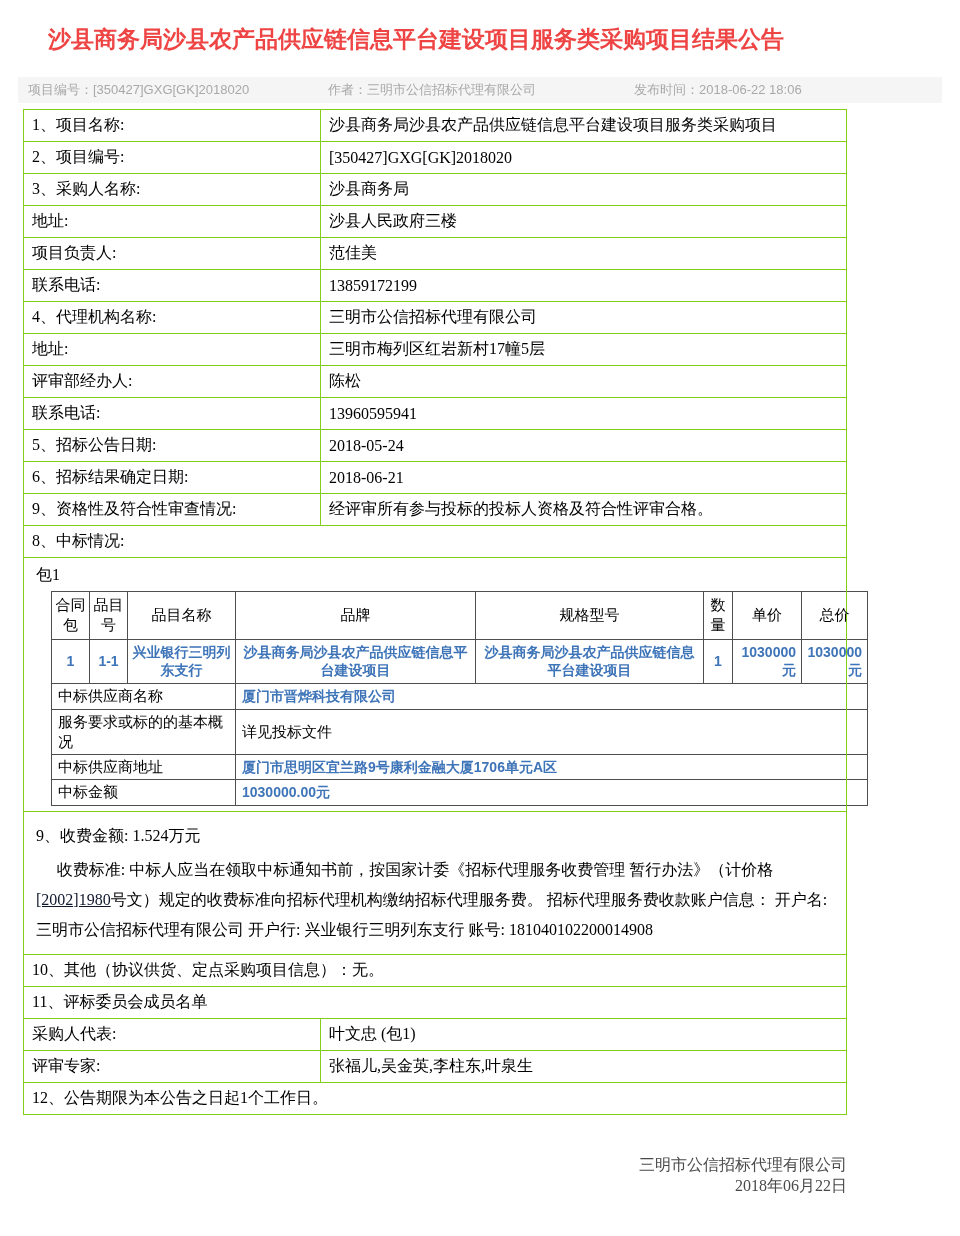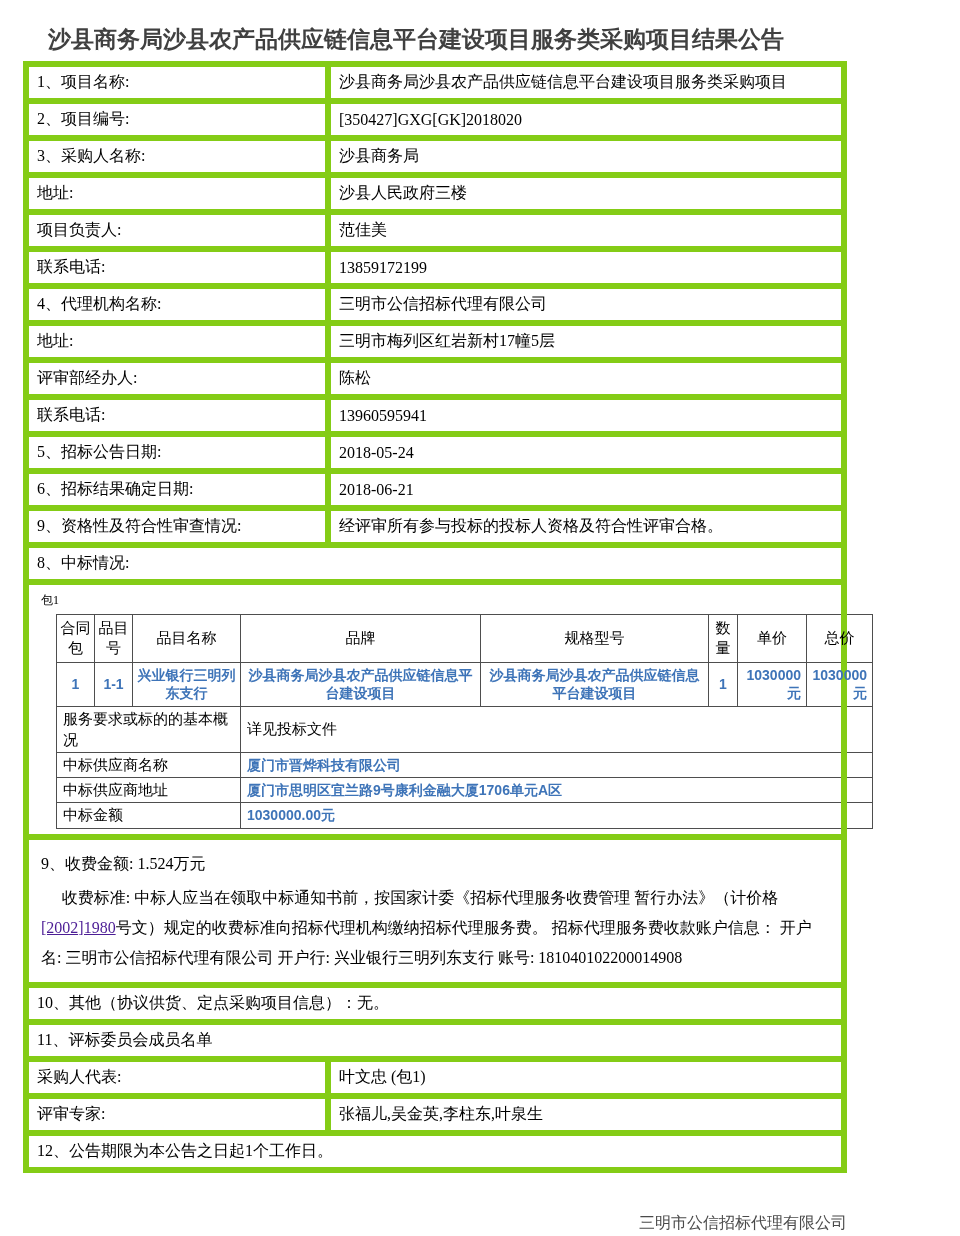--- a/index.html
+++ b/index.html
@@ -2,75 +2,78 @@
 <html><head>
 <meta charset="utf-8">
 <style>
   html,body{margin:0;padding:0;background:#fff;}
   body{width:960px;height:1236px;font-family:"Liberation Serif","DejaVu Serif",serif;color:#000;}
   .doc{position:relative;width:960px;}
 
   .title{
     margin:0;padding:24px 40px 0 48px;
     font-family:"Liberation Sans","DejaVu Sans",sans-serif;
-    font-size:23px;font-weight:bold;color:#404040;line-height:1.35;
+    font-size:23px;font-weight:bold;color:#ef4444;line-height:1.35;
   }
 
   .meta-bar{
     margin:22px 0 0 18px;width:924px;height:26px;
     background:#f5f5f5;color:#a9a9a9;
     font-family:"Liberation Sans","DejaVu Sans",sans-serif;
     font-size:13px;line-height:26px;white-space:nowrap;
   }
   .meta-item{display:inline-block;}
   .meta-item.m1{padding-left:10px;width:300px;}
   .meta-item.m2{width:306px;}
 
   table.main{border-collapse:collapse;margin:6px 0 0 23px;width:824px;table-layout:fixed;}
-  table.main td{border:6px solid #84cc16;font-size:16px;padding:5px 8px;height:21px;vertical-align:middle;background:#fff;}
+  table.main td{border:1px solid #84cc16;font-size:16px;padding:5px 8px;height:21px;vertical-align:middle;background:#fff;}
   td.lbl{width:280px;}
   td.ind1{padding-left:36px;}
   td.ind2{padding-left:48px;}
   td.section-cell{padding:6px 8px;}
 
   td.pkg-cell{padding:3px 2px 6px 4px;}
-  .pkg-title{font-size:12px;margin:2px 0 5px 4px;}
+  .pkg-title{font-size:16px;margin:2px 0 5px 4px;}
 
   table.award{border-collapse:collapse;table-layout:fixed;width:816px;margin-left:19px;}
   table.award td{border:1px solid #4e4e4e;font-size:15px;text-align:center;padding:3px 2px;line-height:1.35;vertical-align:middle;height:auto;}
   table.award tr.item td{
     color:#3e74b8;font-weight:bold;
     font-family:"Liberation Sans","DejaVu Sans",sans-serif;
     font-size:14px;
   }
   table.award td.price{text-align:right;padding-right:5px;}
   table.award tr.sub td{text-align:left;padding:2px 6px;}
   table.award tr.sub td.hl{
     color:#3e74b8;font-weight:bold;
     font-family:"Liberation Sans","DejaVu Sans",sans-serif;
     font-size:14px;
   }
   table.award td.amount-lbl{text-align:right;padding-right:4px;}
 
   td.fees-cell{line-height:30px;font-size:16px;padding:4px 10px 6px 10px;}
   .fees-cell p{margin:4px;}
   .fees-cell p.p2{text-indent:1.3em;}
-  a.reg-link{color:#4c1d95;text-decoration:underline;}
+  a.reg-link{color:#0f172a;text-decoration:underline;}
 
   .footer{width:847px;text-align:right;color:#4a4a4a;font-size:16px;}
   .footer-company{margin-top:40px;}
   .footer-date{}
 </style>
 </head>
 <body>
 
 <div class="doc">
 
   <h1 class="title">沙县商务局沙县农产品供应链信息平台建设项目服务类采购项目结果公告</h1>
 
+  <div class="meta-bar">
+    <span class="meta-item m1"><span>项目编号：</span><span>[350427]GXG[GK]2018020</span></span><span class="meta-item m2"><span>作者：</span><span>三明市公信招标代理有限公司</span></span><span class="meta-item m3"><span>发布时间：</span><span>2018-06-22 18:06</span></span>
+  </div>
 
   <table class="main">
     <tbody>
         <tr>
           <td class="lbl">1、项目名称:</td>
           <td>沙县商务局沙县农产品供应链信息平台建设项目服务类采购项目</td>
         </tr>
     <tr>
           <td class="lbl">2、项目编号:</td>
           <td>[350427]GXG[GK]2018020</td>
@@ -153,26 +156,26 @@
             <td>1</td>
             <td>1-1</td>
             <td>兴业银行三明列东支行</td>
             <td>沙县商务局沙县农产品供应链信息平台建设项目</td>
             <td>沙县商务局沙县农产品供应链信息平台建设项目</td>
             <td>1</td>
             <td class="price">1030000元</td>
             <td class="price">1030000元</td>
           </tr>
           <tr class="sub">
+            <td colspan="3">中标供应商名称</td>
+            <td colspan="5" class="hl">厦门市晋烨科技有限公司</td>
+          </tr>
+          <tr class="sub">
             <td colspan="3">服务要求或标的的基本概况</td>
             <td colspan="5">详见投标文件</td>
-          </tr>
-          <tr class="sub">
-            <td colspan="3">中标供应商名称</td>
-            <td colspan="5" class="hl">厦门市晋烨科技有限公司</td>
           </tr>
           <tr class="sub">
             <td colspan="3">中标供应商地址</td>
             <td colspan="5" class="hl">厦门市思明区宜兰路9号康利金融大厦1706单元A区</td>
           </tr>
           <tr class="sub">
             <td colspan="3" class="amount-lbl">中标金额</td>
             <td colspan="5" class="hl">1030000.00元</td>
           </tr>
         </tbody>

